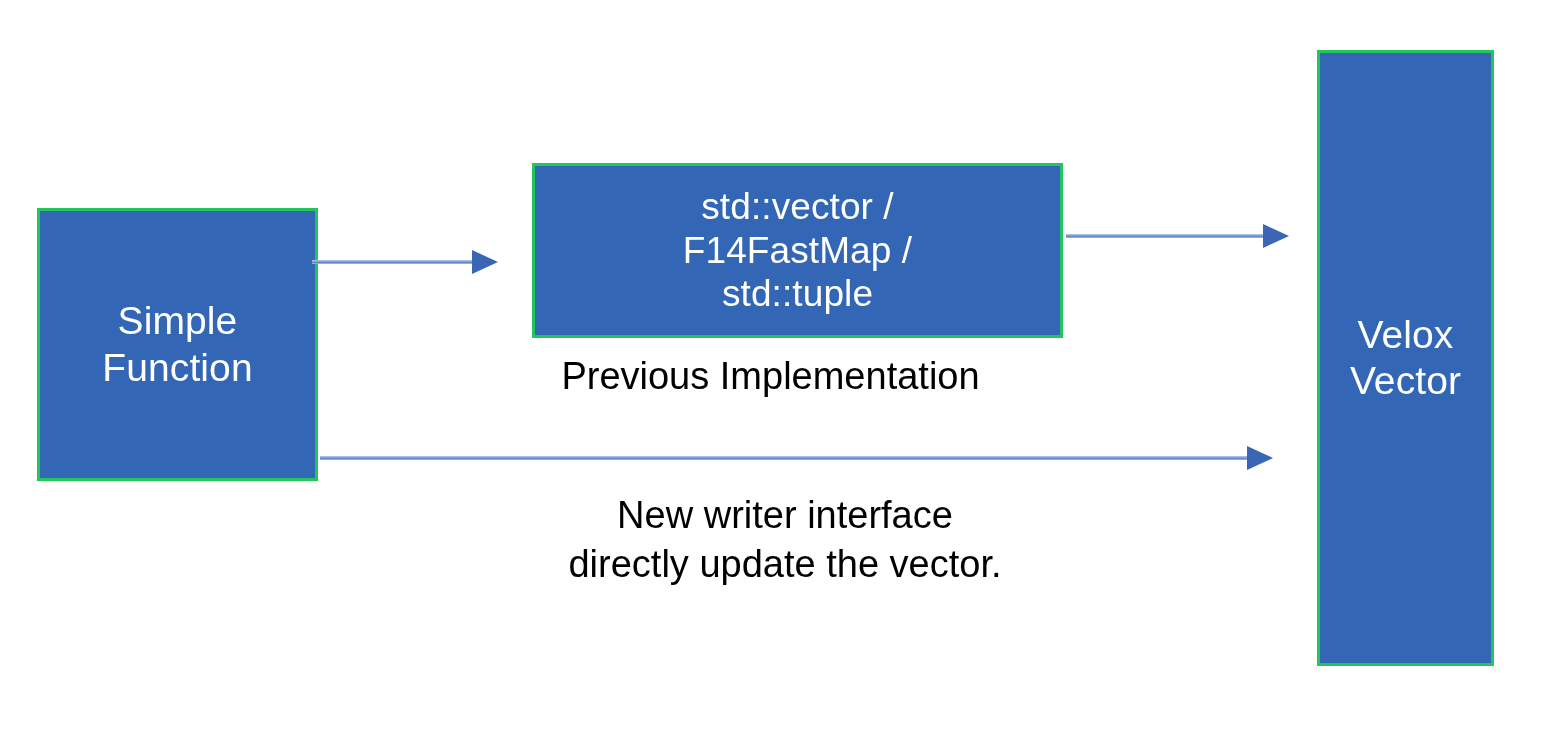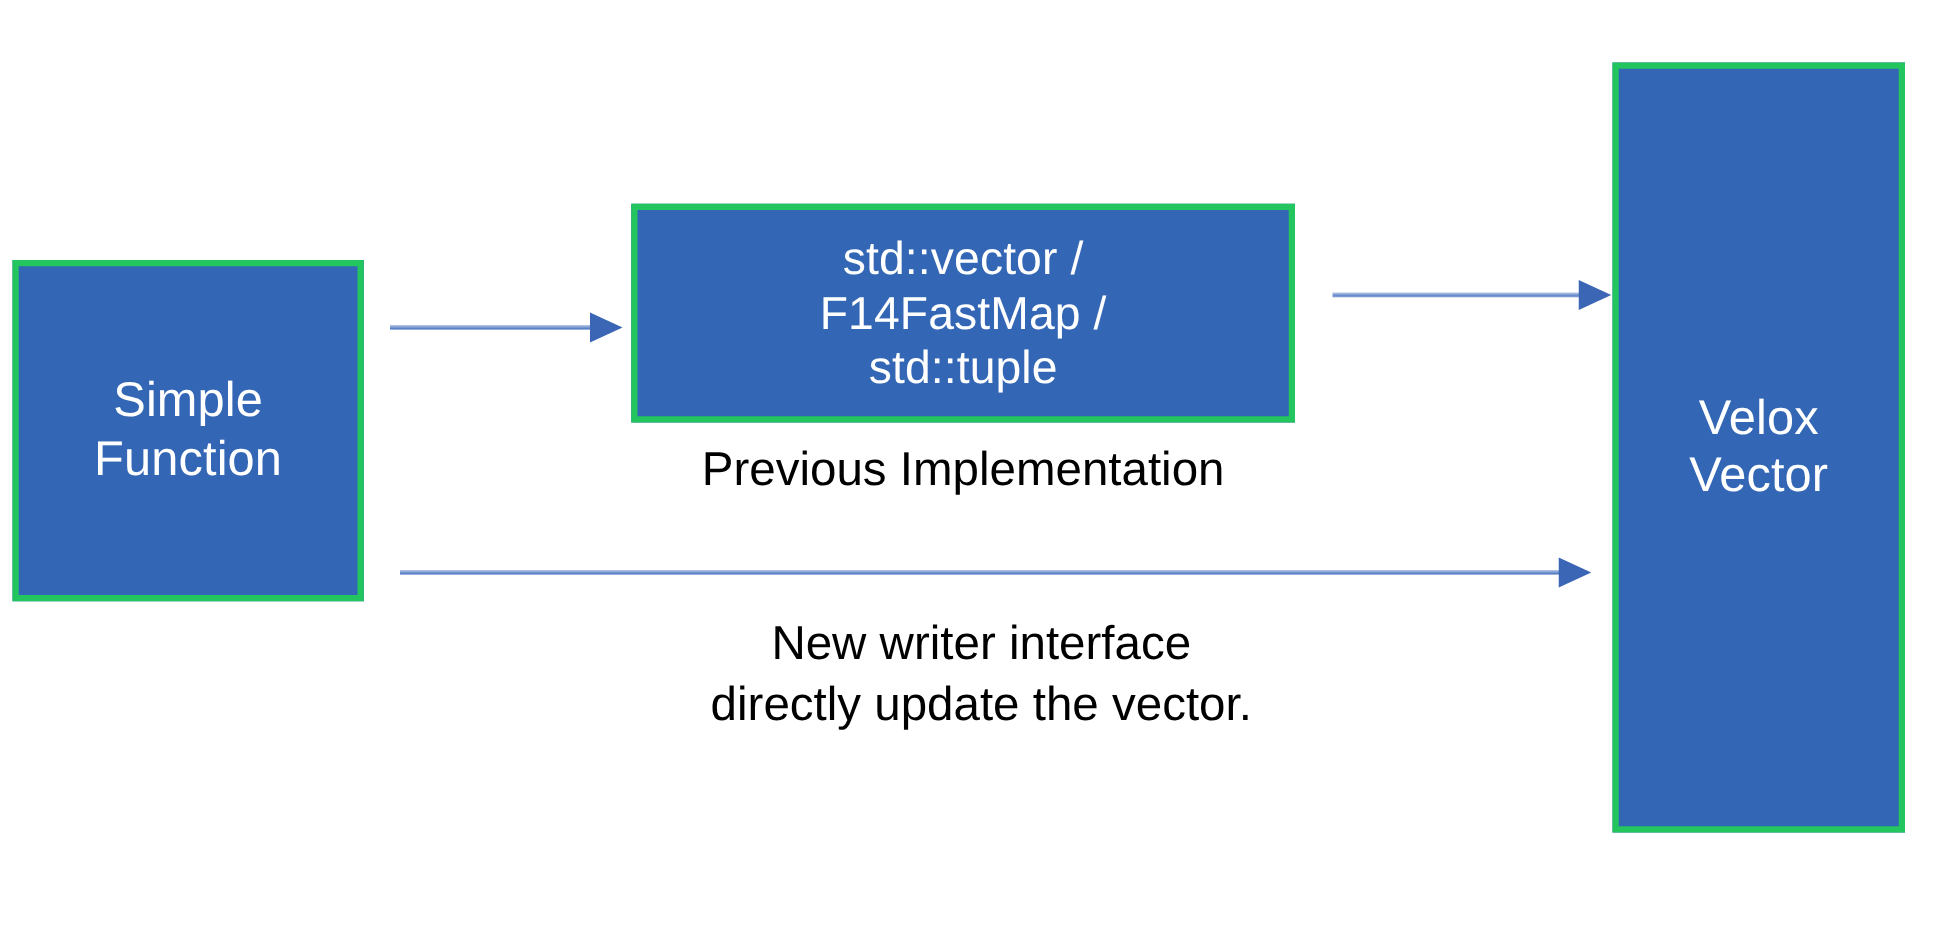--- a/index.html
+++ b/index.html
@@ -18,29 +18,30 @@
     height: 746px;
     background: #ffffff;
     overflow: hidden;
   }
 
   
   .box {
     position: absolute;
     box-sizing: border-box;
     background: #3366b5;
-    border: 5px solid #22c55e;
+    border: 3px solid #22c55e;
     color: #ffffff;
     display: flex;
     align-items: center;
     justify-content: center;
     text-align: center;
     line-height: 1.18;
     font-weight: 400;
     letter-spacing: 0.1px;
+    margin-left: 27px;
   }
   .box .box-text {
     display: block;
     width: 100%;
     white-space: pre-line;
   }
 
   #box-simple-function {
     left: 10px;
     top: 208px;
@@ -51,21 +52,21 @@
   #box-previous-impl {
     left: 505px;
     top: 163px;
     width: 531px;
     height: 175px;
     font-size: 37px;
   }
   #box-velox-vector {
     left: 1290px;
     top: 50px;
-    width: 234px;
+    width: 177px;
     height: 616px;
     font-size: 39px;
   }
 
   
   .caption {
     position: absolute;
     color: #000000;
     font-size: 38px;
     line-height: 1.28;

